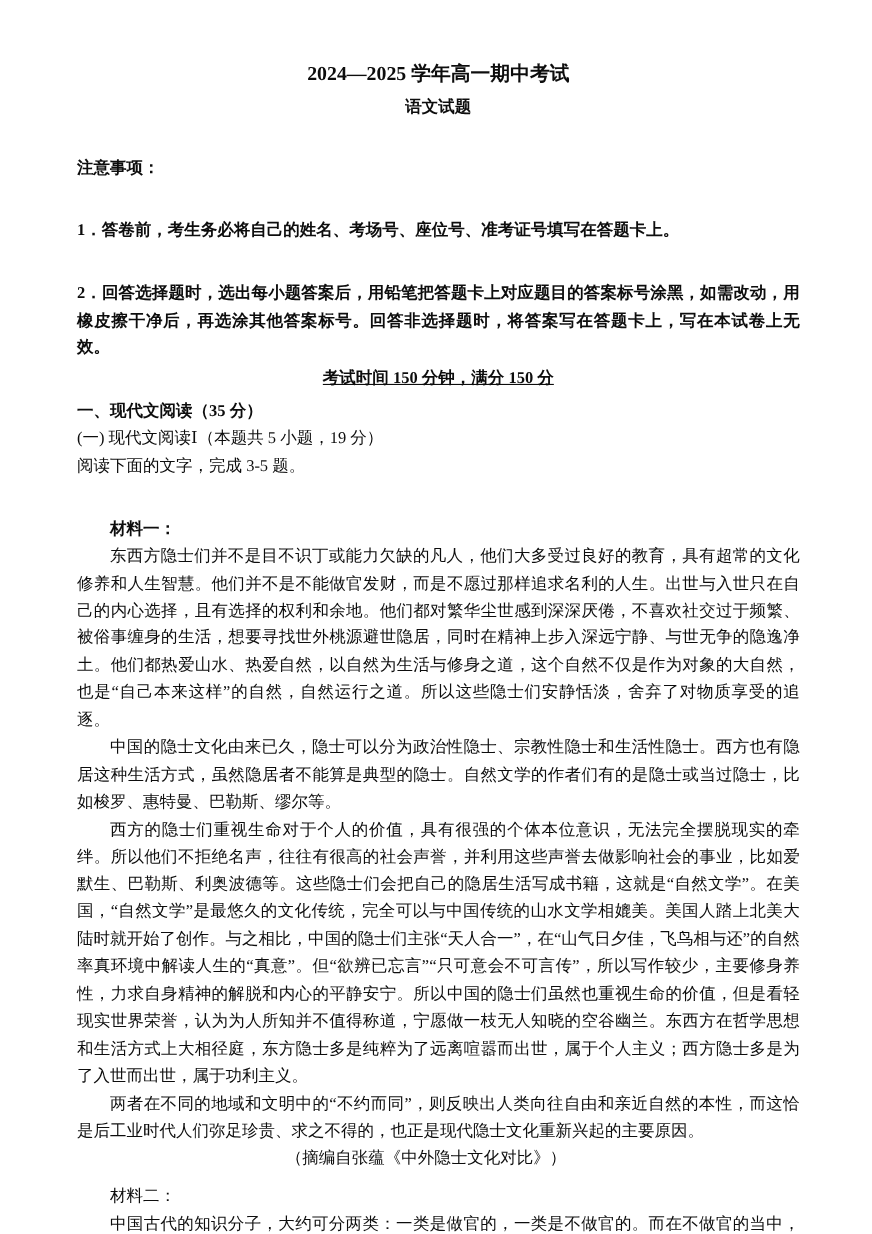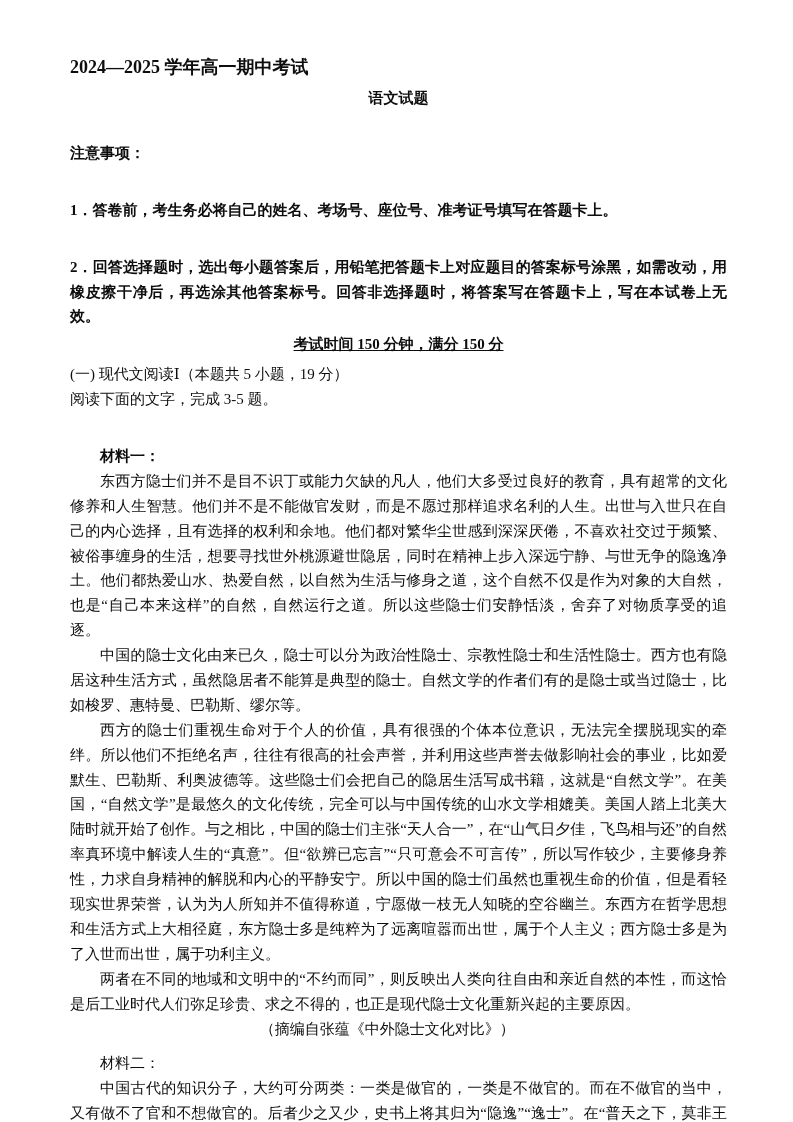--- a/index.html
+++ b/index.html
@@ -19,20 +19,21 @@
     font-size: 15px;
     line-height: 1.66;
     color: #0d0d0d;
     overflow: hidden;
   }
   p { margin: 0; text-align: justify; }
   .title {
     margin: 0 0 10px 0;
     font-size: 18px;
     font-weight: bold;
+    text-align: center;
     line-height: 1.3;
   }
   .subtitle {
     margin: 0 0 20px 0;
     font-size: 15px;
     font-weight: bold;
     text-align: center;
     line-height: 1.3;
   }
   .bold { font-weight: bold; margin-top: 32px; }
@@ -60,20 +61,21 @@
 
   <h1 class="title">2024—2025 学年高一期中考试</h1>
   <h2 class="subtitle">语文试题</h2>
 
   <p class="bold">注意事项：</p>
   <p class="bold">1．答卷前，考生务必将自己的姓名、考场号、座位号、准考证号填写在答题卡上。</p>
   <p class="bold">2．回答选择题时，选出每小题答案后，用铅笔把答题卡上对应题目的答案标号涂黑，如需改动，用橡皮擦干净后，再选涂其他答案标号。回答非选择题时，将答案写在答题卡上，写在本试卷上无效。</p>
 
   <p class="exam-info">考试时间 150 分钟，满分 150 分</p>
 
+  <p class="section-heading">一、现代文阅读（35 分）</p>
   <p>(一) 现代文阅读Ⅰ（本题共 5 小题，19 分）</p>
   <p>阅读下面的文字，完成 3-5 题。</p>
 
   <p class="bold indent">材料一：</p>
   <p class="indent">东西方隐士们并不是目不识丁或能力欠缺的凡人，他们大多受过良好的教育，具有超常的文化修养和人生智慧。他们并不是不能做官发财，而是不愿过那样追求名利的人生。出世与入世只在自己的内心选择，且有选择的权利和余地。他们都对繁华尘世感到深深厌倦，不喜欢社交过于频繁、被俗事缠身的生活，想要寻找世外桃源避世隐居，同时在精神上步入深远宁静、与世无争的隐逸净土。他们都热爱山水、热爱自然，以自然为生活与修身之道，这个自然不仅是作为对象的大自然，也是“自己本来这样”的自然，自然运行之道。所以这些隐士们安静恬淡，舍弃了对物质享受的追逐。</p>
   <p class="indent">中国的隐士文化由来已久，隐士可以分为政治性隐士、宗教性隐士和生活性隐士。西方也有隐居这种生活方式，虽然隐居者不能算是典型的隐士。自然文学的作者们有的是隐士或当过隐士，比如梭罗、惠特曼、巴勒斯、缪尔等。</p>
   <p class="indent">西方的隐士们重视生命对于个人的价值，具有很强的个体本位意识，无法完全摆脱现实的牵绊。所以他们不拒绝名声，往往有很高的社会声誉，并利用这些声誉去做影响社会的事业，比如爱默生、巴勒斯、利奥波德等。这些隐士们会把自己的隐居生活写成书籍，这就是“自然文学”。在美国，“自然文学”是最悠久的文化传统，完全可以与中国传统的山水文学相媲美。美国人踏上北美大陆时就开始了创作。与之相比，中国的隐士们主张“天人合一”，在“山气日夕佳，飞鸟相与还”的自然率真环境中解读人生的“真意”。但“欲辨已忘言”“只可意会不可言传”，所以写作较少，主要修身养性，力求自身精神的解脱和内心的平静安宁。所以中国的隐士们虽然也重视生命的价值，但是看轻现实世界荣誉，认为为人所知并不值得称道，宁愿做一枝无人知晓的空谷幽兰。东西方在哲学思想和生活方式上大相径庭，东方隐士多是纯粹为了远离喧嚣而出世，属于个人主义；西方隐士多是为了入世而出世，属于功利主义。</p>
   <p class="indent">两者在不同的地域和文明中的“不约而同”，则反映出人类向往自由和亲近自然的本性，而这恰是后工业时代人们弥足珍贵、求之不得的，也正是现代隐士文化重新兴起的主要原因。</p>
   <p class="source">（摘编自张蕴《中外隐士文化对比》）</p>
 

